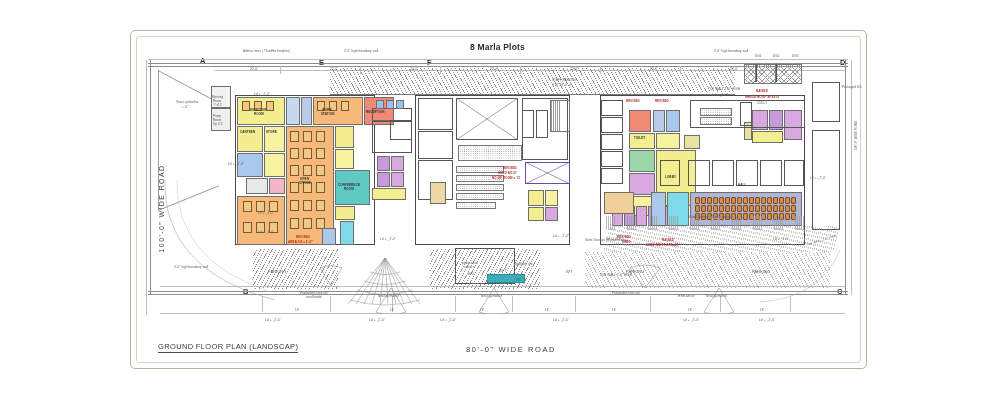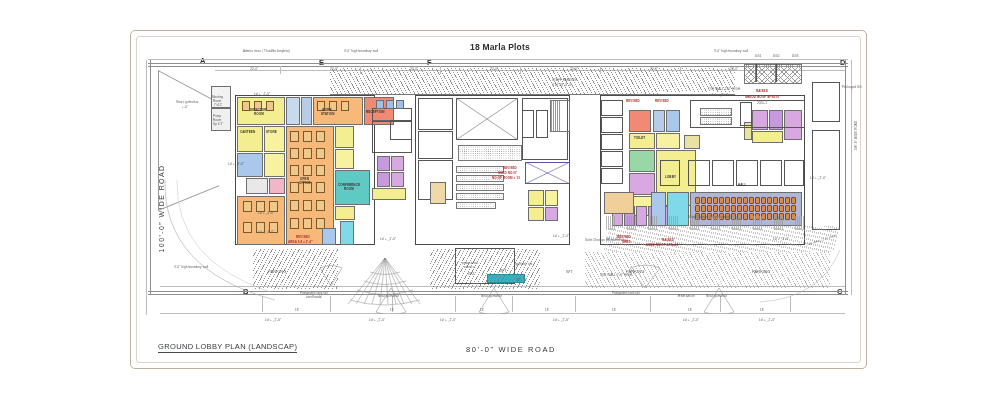--- a/index.html
+++ b/index.html
@@ -59,22 +59,22 @@
   .seat{position:absolute;width:2.6px;height:5px;background:#d98b4a;border:0.4px solid #7a4a20;border-radius:1px;}
 </style>
 </head>
 <body>
 
 <div class="sheet">
 
   <div class="frame"></div>
   <div class="frame-inner"></div>
 
-  <div class="title-main">18 Marla Plots</div>
-  <div class="title-bottom">GROUND LOBBY PLAN  (LANDSCAP)</div>
+  <div class="title-main">8 Marla Plots</div>
+  <div class="title-bottom">GROUND FLOOR PLAN  (LANDSCAP)</div>
   <div class="road-bottom">80'-0"   WIDE   ROAD</div>
   <div class="road-left">100'-0"   WIDE   ROAD</div>
 
   <div class="gl" style="left:200px;top:56px">A</div>
   <div class="gl" style="left:319px;top:58px">E</div>
   <div class="gl" style="left:427px;top:58px">F</div>
   <div class="gl" style="left:840px;top:58px">D</div>
   <div class="gl" style="left:243px;top:287px">B</div>
   <div class="gl" style="left:837px;top:287px">C</div>
 

